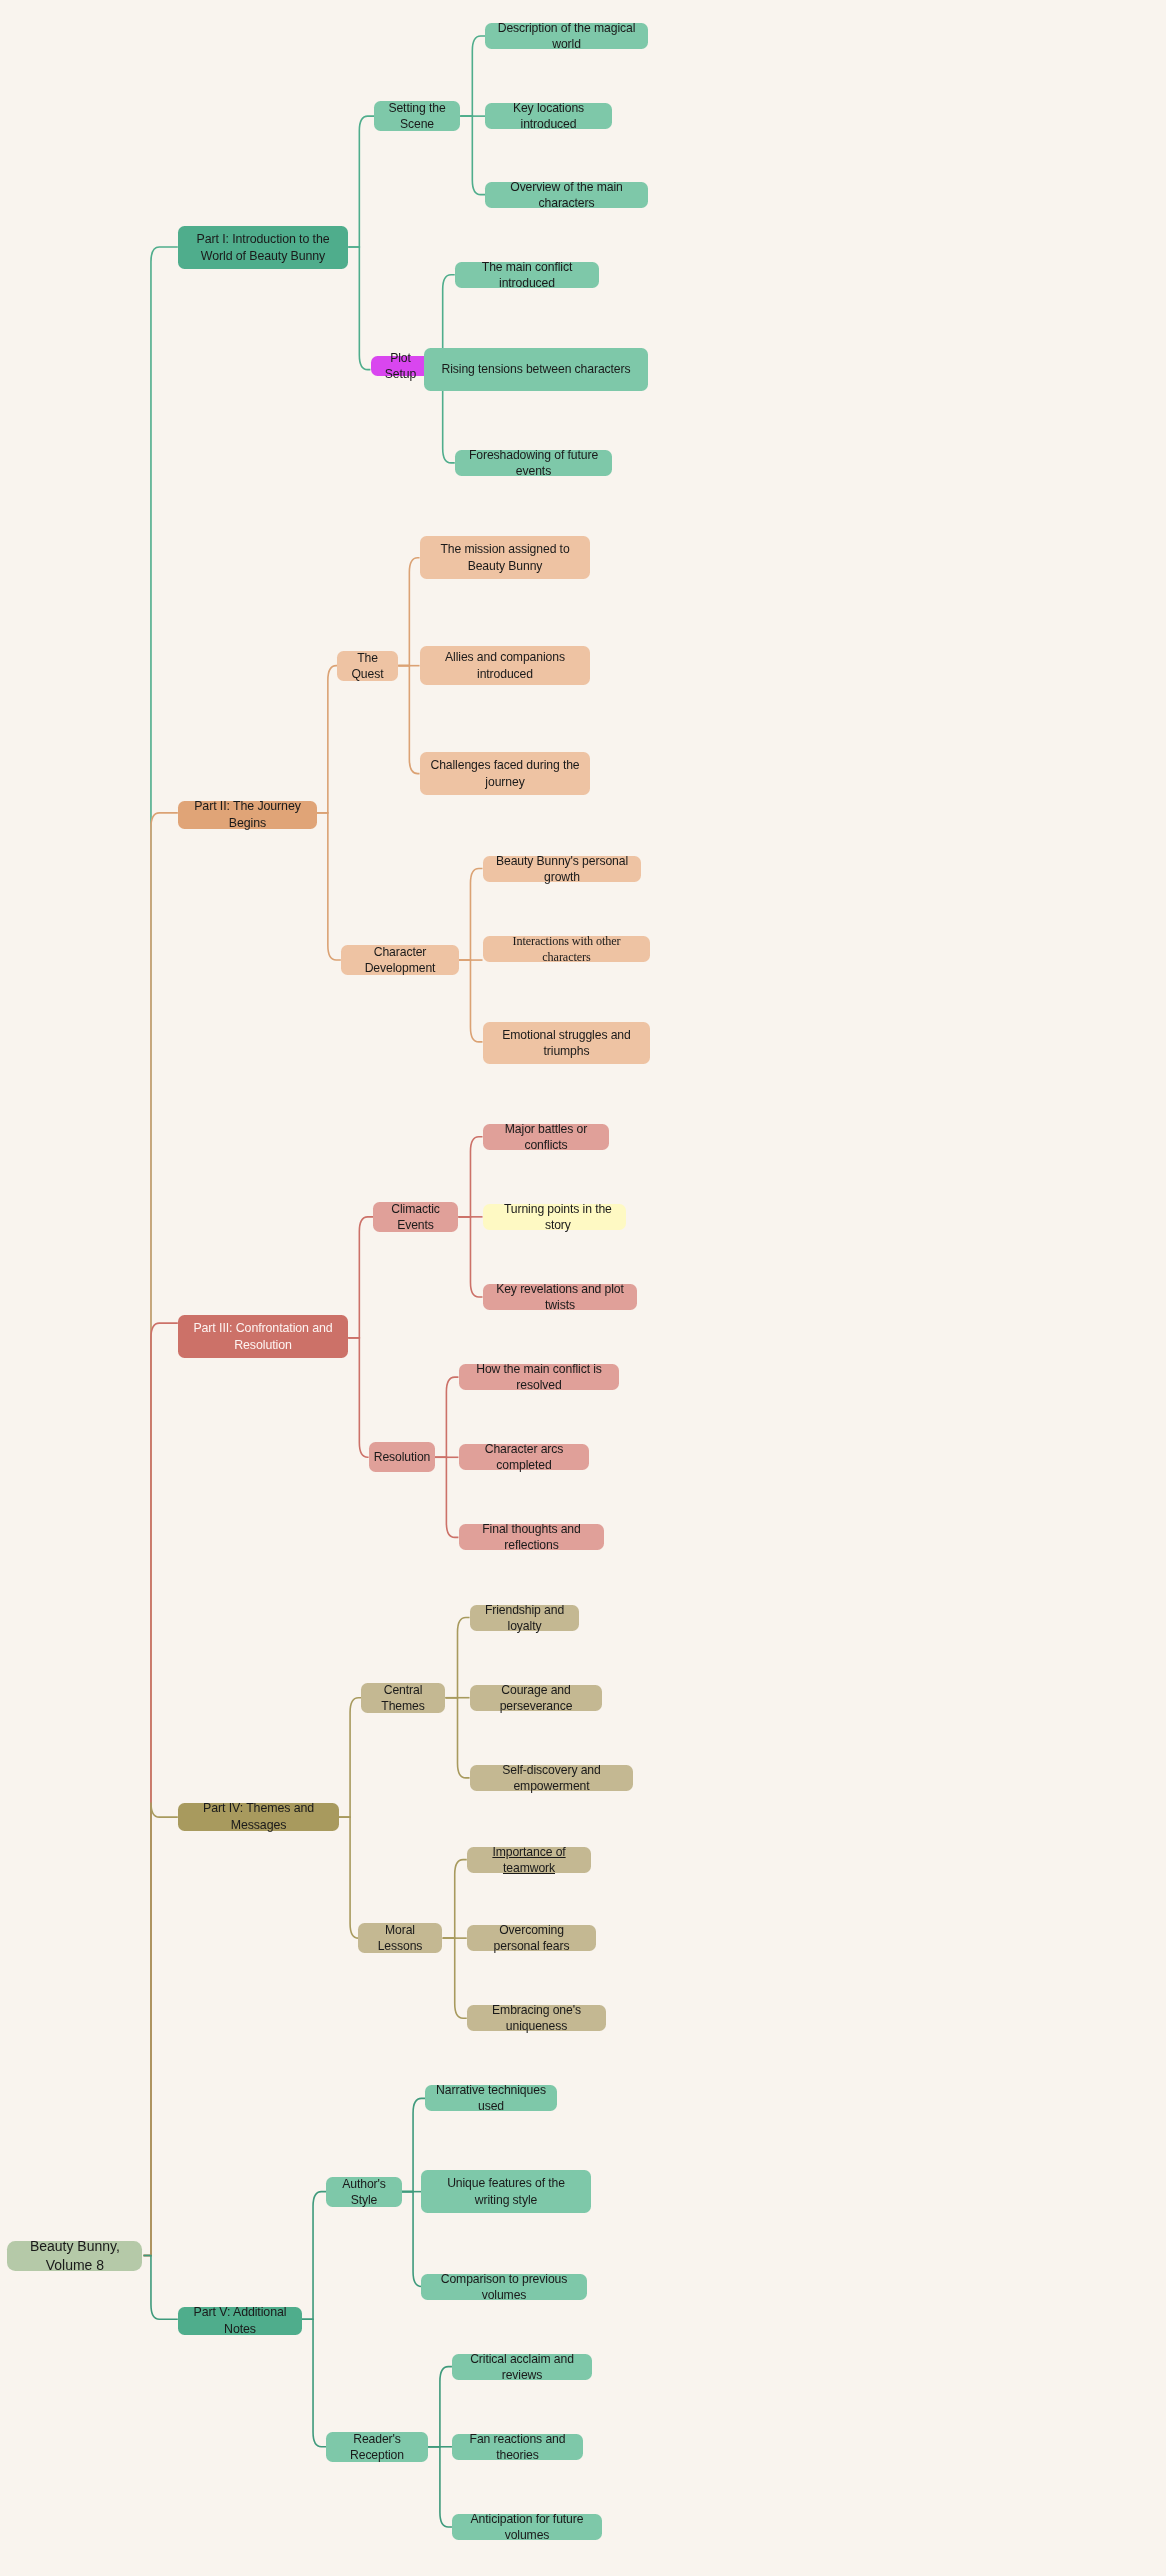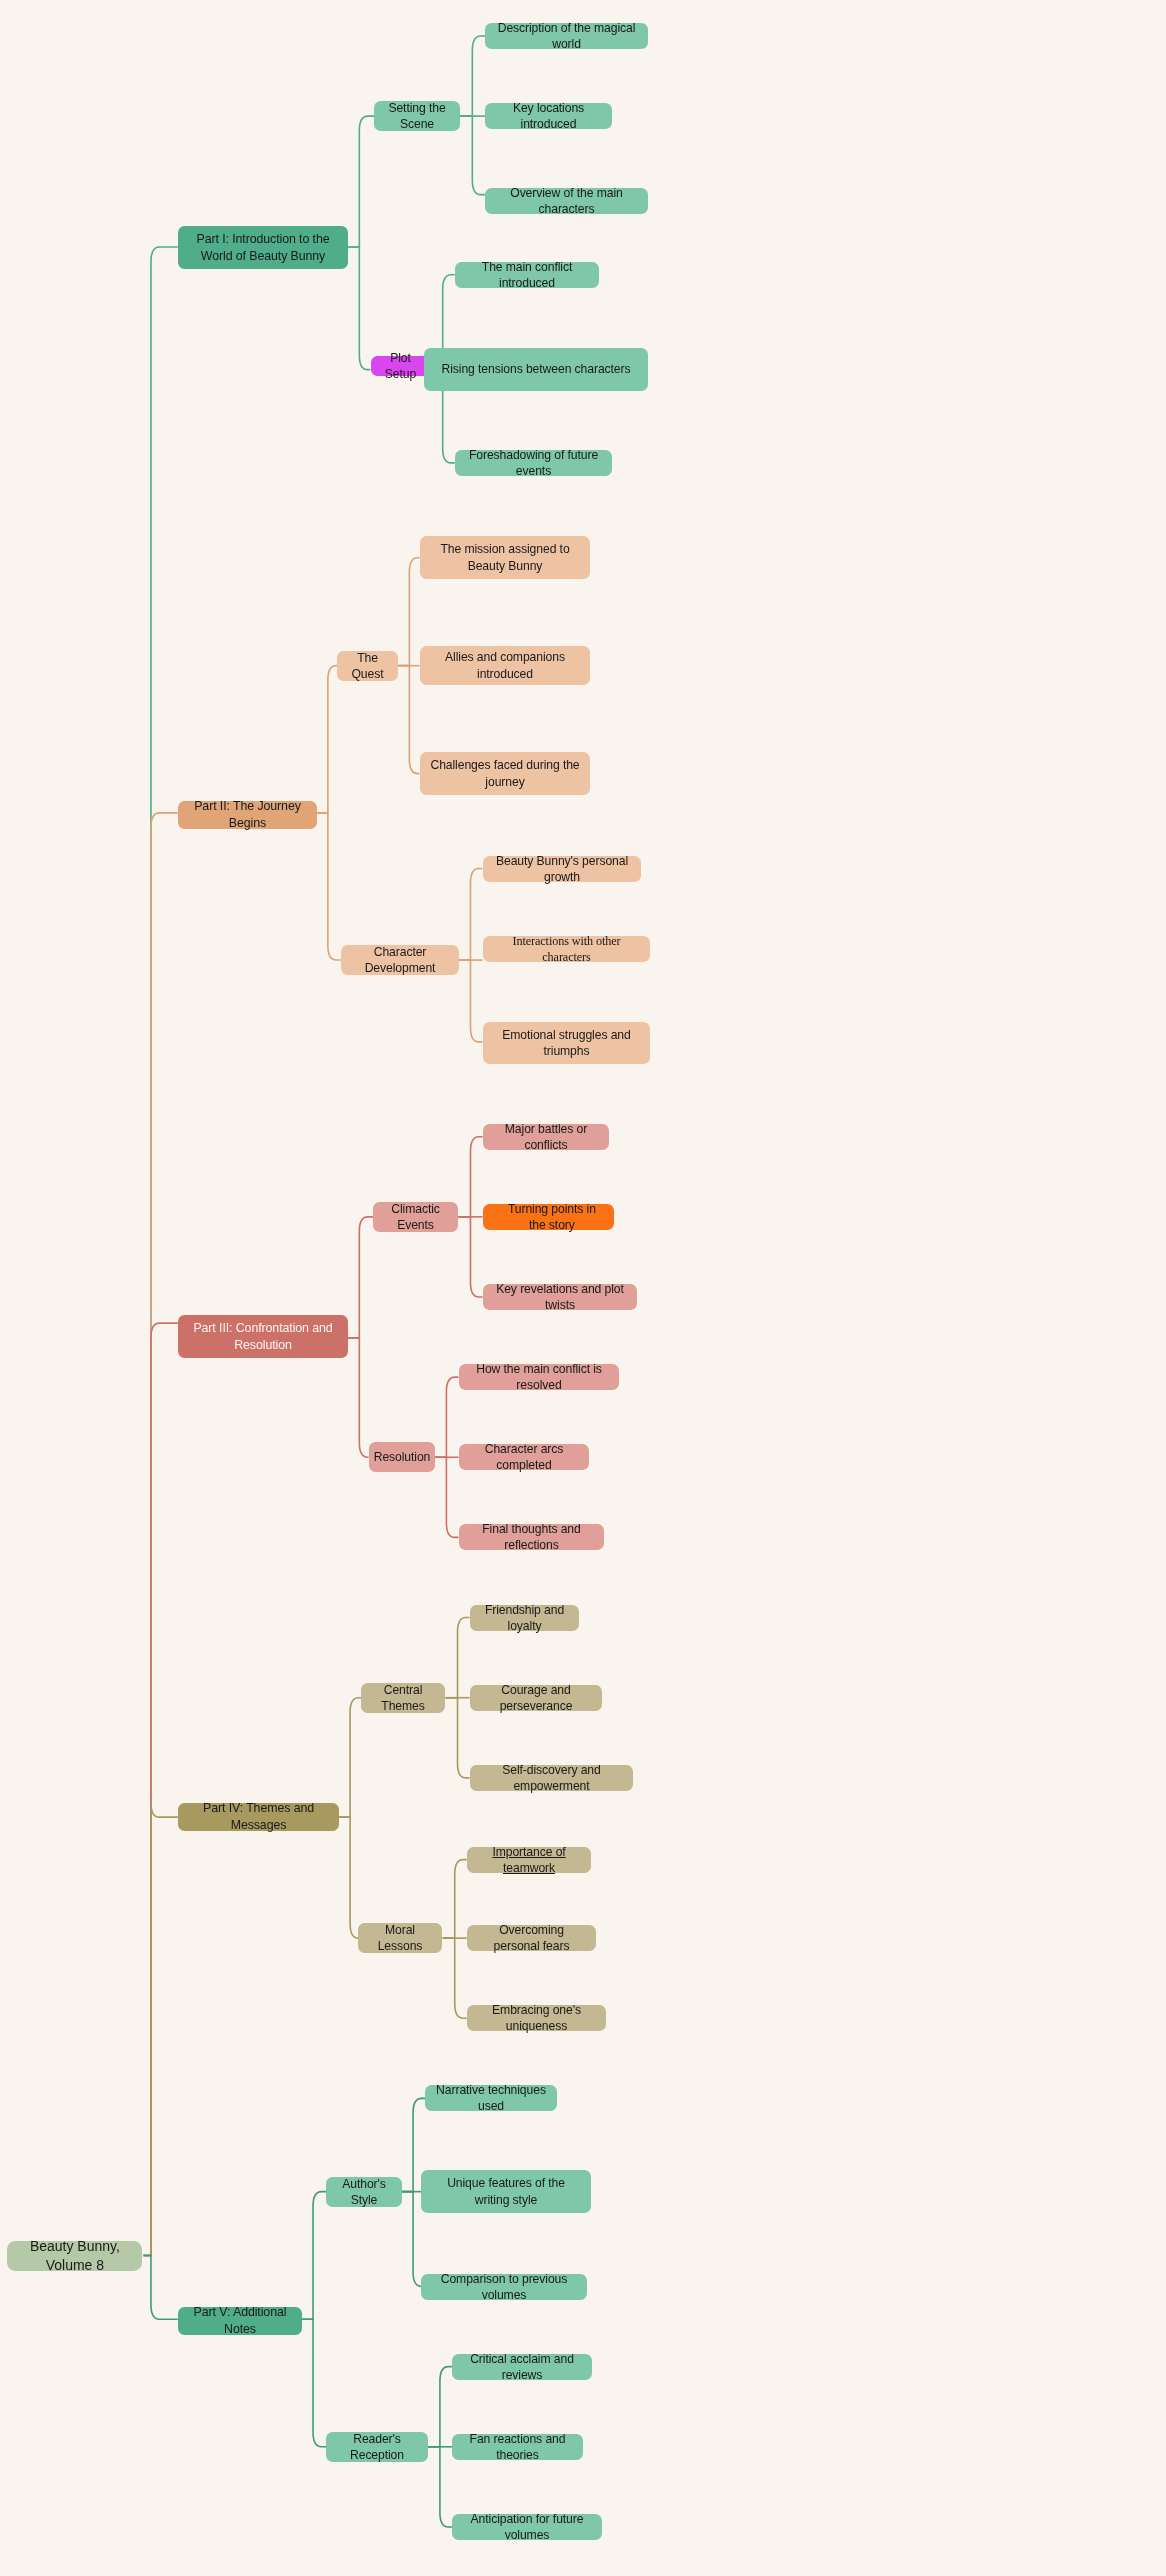--- a/index.html
+++ b/index.html
@@ -110,21 +110,21 @@
     </g>
   </svg>
 
   <div class="node root" style="left: 7.4px; top: 2241px; width: 135px; height: 30px; background: rgb(181, 201, 168);">Beauty Bunny, Volume 8</div>
 
   <div class="node branch" style="left: 178px; top: 226px; width: 170px; height: 43px; background: rgb(79, 173, 140);">Part I: Introduction to the World of Beauty Bunny</div>
 
   <div class="node sub" style="left: 374px; top: 101px; width: 86px; height: 30px; background: rgb(126, 200, 169);">Setting the Scene</div>
   <div class="node leaf" style="left: 485px; top: 23px; width: 163px; height: 26px; background: rgb(126, 200, 169);">Description of the magical world</div>
   <div class="node leaf" style="left: 485px; top: 103px; width: 127px; height: 26px; background: rgb(126, 200, 169);">Key locations introduced</div>
-  <div class="node leaf" style="left: 485px; top: 188px; width: 163px; height: 26px; background: rgb(126, 200, 169);">Overview of the main characters</div>
+  <div class="node leaf" style="left: 485px; top: 182px; width: 163px; height: 26px; background: rgb(126, 200, 169);">Overview of the main characters</div>
 
   <div class="node sub" style="left: 371px; top: 356px; width: 59px; height: 20px; background: #d946ef;">Plot Setup</div>
   <div class="node leaf" style="left: 455px; top: 262px; width: 144px; height: 26px; background: rgb(126, 200, 169);">The main conflict introduced</div>
   <div class="node leaf" style="left: 424px; top: 348px; width: 224px; height: 43px; background: rgb(126, 200, 169);">Rising tensions between characters</div>
   <div class="node leaf" style="left: 455px; top: 450px; width: 157px; height: 26px; background: rgb(126, 200, 169);">Foreshadowing of future events</div>
 
   <div class="node branch" style="left: 178px; top: 801px; width: 139px; height: 28px; background: rgb(224, 164, 119);">Part II: The Journey Begins</div>
 
   <div class="node sub" style="left: 337px; top: 651px; width: 61px; height: 30px; background: rgb(238, 195, 163);">The Quest</div>
   <div class="node leaf" style="left: 420px; top: 536px; width: 170px; height: 43px; background: rgb(238, 195, 163);">The mission assigned to Beauty Bunny</div>
@@ -133,21 +133,21 @@
 
   <div class="node sub" style="left: 341px; top: 945px; width: 118px; height: 30px; background: rgb(238, 195, 163);">Character Development</div>
   <div class="node leaf" style="left: 483px; top: 856px; width: 158px; height: 26px; background: rgb(238, 195, 163);">Beauty Bunny's personal growth</div>
   <div class="node leaf" style="left: 483px; top: 936px; width: 167px; height: 26px; background: rgb(238, 195, 163); font-family: Liberation Serif, serif;">Interactions with other characters</div>
   <div class="node leaf" style="left: 483px; top: 1022px; width: 167px; height: 42px; background: rgb(238, 195, 163);">Emotional struggles and triumphs</div>
 
   <div class="node branch light-text" style="left: 178px; top: 1315px; width: 170px; height: 43px; background: rgb(204, 113, 104);">Part III: Confrontation and Resolution</div>
 
   <div class="node sub" style="left: 373px; top: 1202px; width: 85px; height: 30px; background: rgb(224, 160, 153);">Climactic Events</div>
   <div class="node leaf" style="left: 483px; top: 1124px; width: 126px; height: 26px; background: rgb(224, 160, 153);">Major battles or conflicts</div>
-  <div class="node leaf" style="left: 483px; top: 1204px; width: 131px; height: 26px; background: #f97316; padding-left: 15px;">Turning points in the story</div>
+  <div class="node leaf" style="left: 483px; top: 1204px; width: 143px; height: 26px; background: #fef9c3; padding-left: 15px;">Turning points in the story</div>
   <div class="node leaf" style="left: 483px; top: 1284px; width: 154px; height: 26px; background: rgb(224, 160, 153);">Key revelations and plot twists</div>
 
   <div class="node sub" style="left: 369px; top: 1442px; width: 66px; height: 30px; background: rgb(224, 160, 153);">Resolution</div>
   <div class="node leaf" style="left: 459px; top: 1364px; width: 160px; height: 26px; background: rgb(224, 160, 153);">How the main conflict is resolved</div>
   <div class="node leaf" style="left: 459px; top: 1444px; width: 130px; height: 26px; background: rgb(224, 160, 153);">Character arcs completed</div>
   <div class="node leaf" style="left: 459px; top: 1524px; width: 145px; height: 26px; background: rgb(224, 160, 153);">Final thoughts and reflections</div>
 
   <div class="node branch" style="left: 178px; top: 1803px; width: 161px; height: 28px; background: rgb(168, 154, 94);">Part IV: Themes and Messages</div>
 
   <div class="node sub" style="left: 361px; top: 1683px; width: 84px; height: 30px; background: rgb(196, 184, 146);">Central Themes</div>

